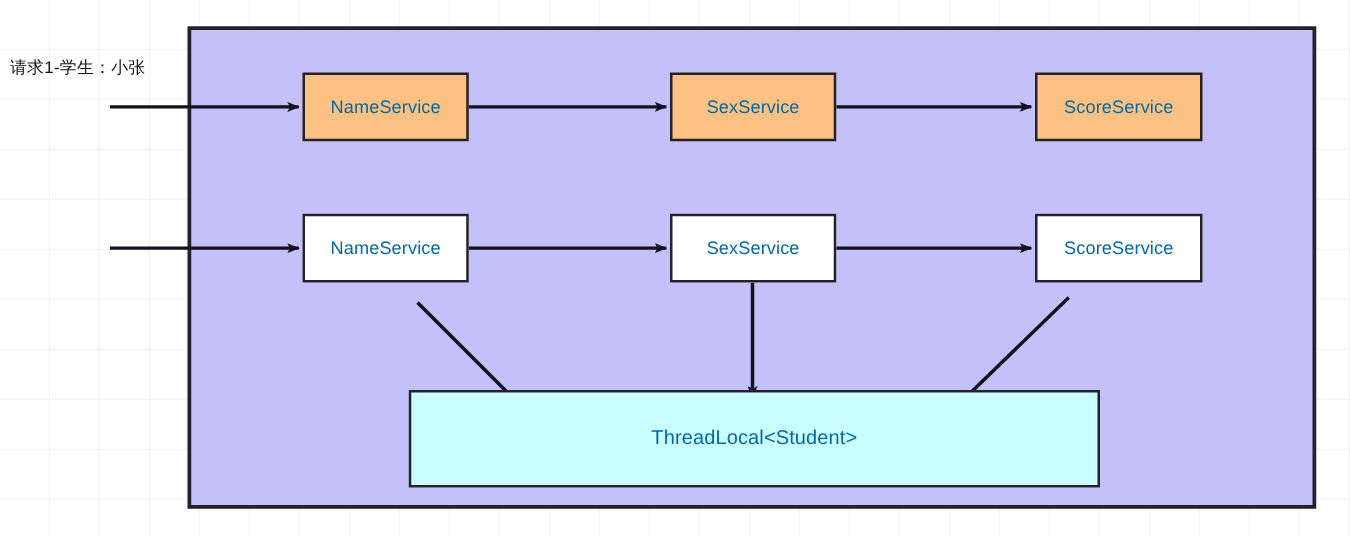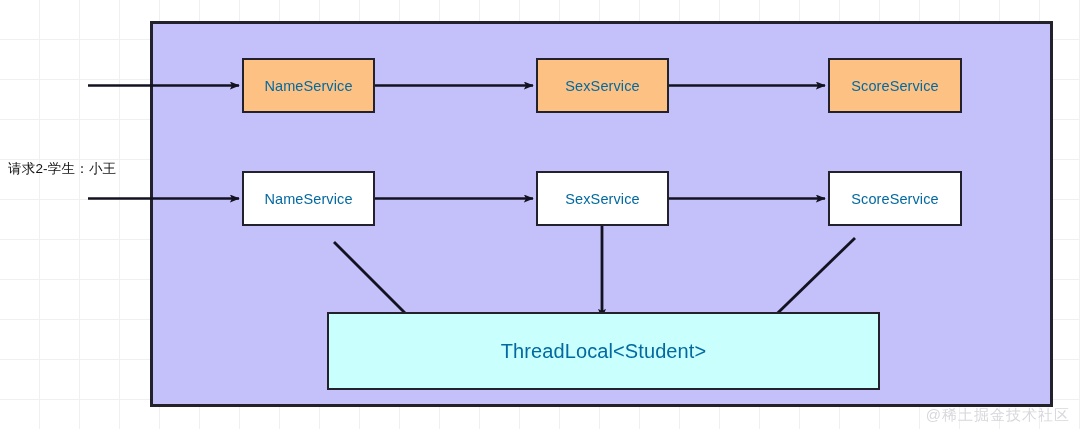--- a/index.html
+++ b/index.html
@@ -60,21 +60,21 @@
   #node-score-1 { left: 828px; top: 58px;  width: 134px; height: 55px; }
 
   
   #node-name-2  { left: 242px; top: 171px; width: 133px; height: 55px; }
   #node-sex-2   { left: 536px; top: 171px; width: 133px; height: 55px; }
   #node-score-2 { left: 828px; top: 171px; width: 134px; height: 55px; }
 
   
   #node-threadlocal {
     left: 327px; top: 312px; width: 553px; height: 78px;
-    font-size: 20px;
+    font-size: 16px;
   }
 
   #watermark {
     position: absolute;
     right: 10px;
     bottom: 4px;
     font-size: 15px;
     color: #d8d8dd;
     letter-spacing: 1px;
     white-space: nowrap;
@@ -103,27 +103,26 @@
     <line x1="88" y1="198.5" x2="239" y2="198.5" stroke="#131220" stroke-width="2.6" marker-end="url(#arrowhead)"></line>
 
     <line x1="375" y1="198.5" x2="533" y2="198.5" stroke="#131220" stroke-width="2.6" marker-end="url(#arrowhead)"></line>
     <line x1="669" y1="198.5" x2="825" y2="198.5" stroke="#131220" stroke-width="2.6" marker-end="url(#arrowhead)"></line>
 
     <line x1="334" y1="242" x2="437" y2="345" stroke="#131220" stroke-width="2.8" marker-end="url(#arrowhead)"></line>
     <line x1="602" y1="226" x2="602" y2="318" stroke="#131220" stroke-width="2.8" marker-end="url(#arrowhead)"></line>
     <line x1="855" y1="238" x2="754" y2="336" stroke="#131220" stroke-width="2.8" marker-end="url(#arrowhead)"></line>
   </svg>
 
-  <div class="req-label" id="req-label-2">请求2-学生：小王</div>
+  <div class="req-label" id="req-label-1">请求1-学生：小张</div>
 
   <div class="node-box node-orange" id="node-name-1">NameService</div>
   <div class="node-box node-orange" id="node-sex-1">SexService</div>
   <div class="node-box node-orange" id="node-score-1">ScoreService</div>
 
   <div class="node-box node-white" id="node-name-2">NameService</div>
   <div class="node-box node-white" id="node-sex-2">SexService</div>
   <div class="node-box node-white" id="node-score-2">ScoreService</div>
 
   <div class="node-box node-cyan" id="node-threadlocal">ThreadLocal&lt;Student&gt;</div>
 
-  <div id="watermark">@稀土掘金技术社区</div>
 
 </div>
 
 </body></html>

